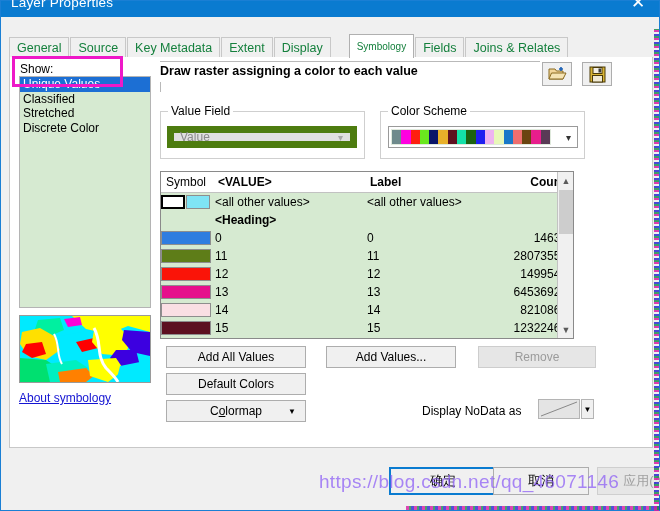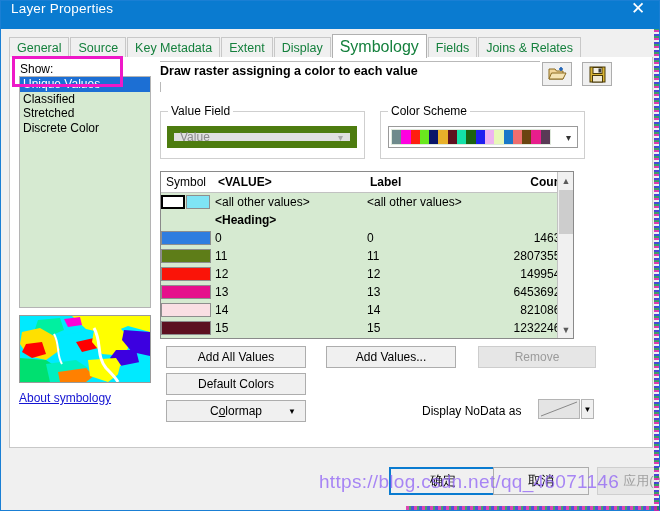--- a/index.html
+++ b/index.html
@@ -7,21 +7,21 @@
     width:660px;height:511px;overflow:hidden;
     font-family:"Liberation Sans","DejaVu Sans",sans-serif;
     font-size:12px;color:#000;background:#ffffff;
   }
   .window{
     position:relative;width:660px;height:511px;box-sizing:border-box;
     background:#f0f0f0;border:1px solid #1a7fd4;
   }
   
   .titlebar{
-    height:28px;background:#0a7bd0;display:flex;align-items:center;
+    height:16px;background:#0a7bd0;display:flex;align-items:center;
     padding:0 0 14px 10px;box-sizing:border-box;
   }
   .titlebar .title{color:#ffffff;font-size:13.5px;letter-spacing:.2px;}
   .titlebar .spacer{flex:1;}
   .close-btn{
     width:42px;height:28px;display:flex;align-items:center;justify-content:center;
     color:#fff;font-size:17px;line-height:1;cursor:default;font-family:"DejaVu Sans",sans-serif;
   }
   
   .tabstrip{
@@ -29,21 +29,21 @@
     display:flex;align-items:flex-end;
   }
   .tab{
     height:21px;line-height:21px;padding:0 7px;margin-right:1px;
     background:#f0f0f0;border:1px solid #c8c8c8;border-bottom:none;
     font-size:12.5px;color:#15803d;white-space:nowrap;cursor:default;
     box-sizing:border-box;
   }
   .tab.active{
     height:24px;line-height:23px;background:#ffffff;border-color:#b0b0b0;
-    position:relative;z-index:3;font-size:16px;
+    position:relative;z-index:3;font-size:10px;margin-left:17px;
   }
   
   .content{
     position:absolute;left:8px;top:56px;width:644px;height:391px;
     background:#ffffff;border:1px solid #c8c8c8;border-top:none;box-sizing:border-box;
   }
   
   .show-label{position:absolute;left:10px;top:5px;font-size:12px;}
   .show-list{
     position:absolute;left:9px;top:19px;width:132px;height:232px;

